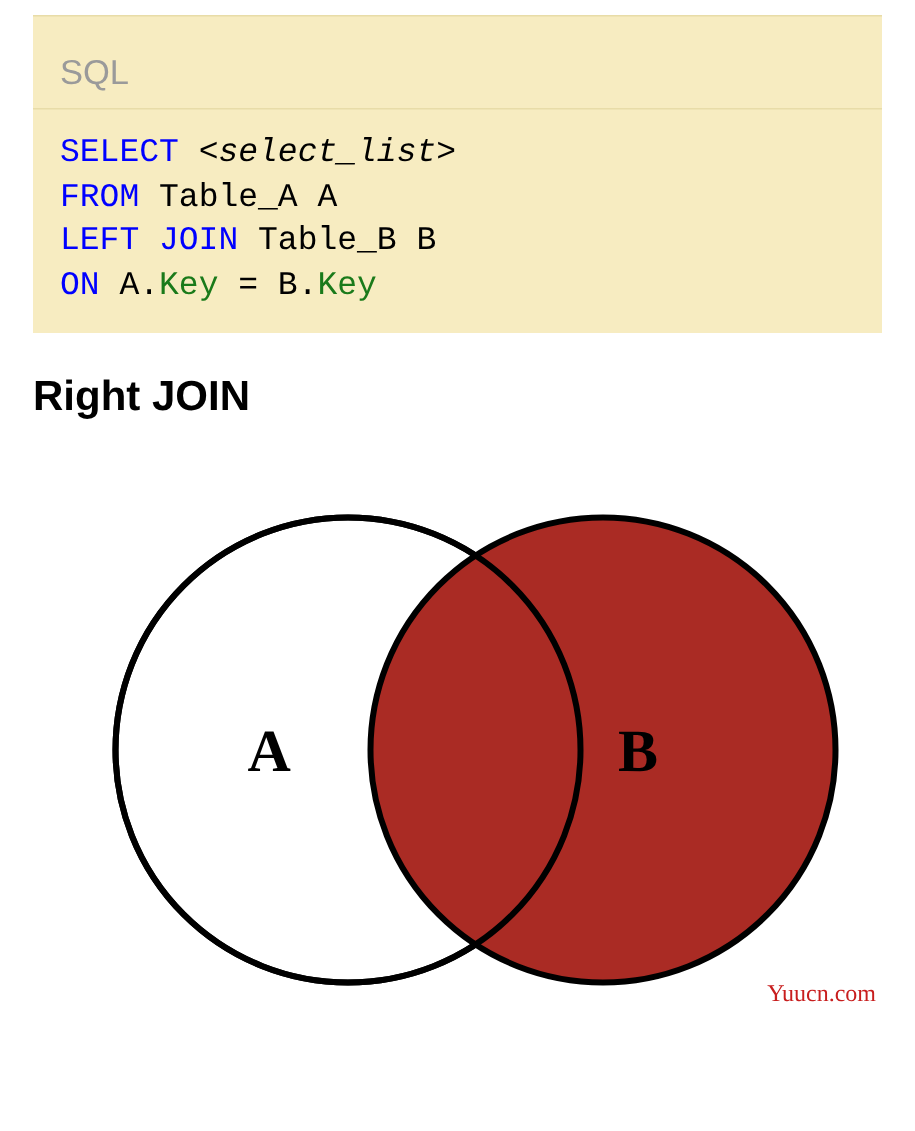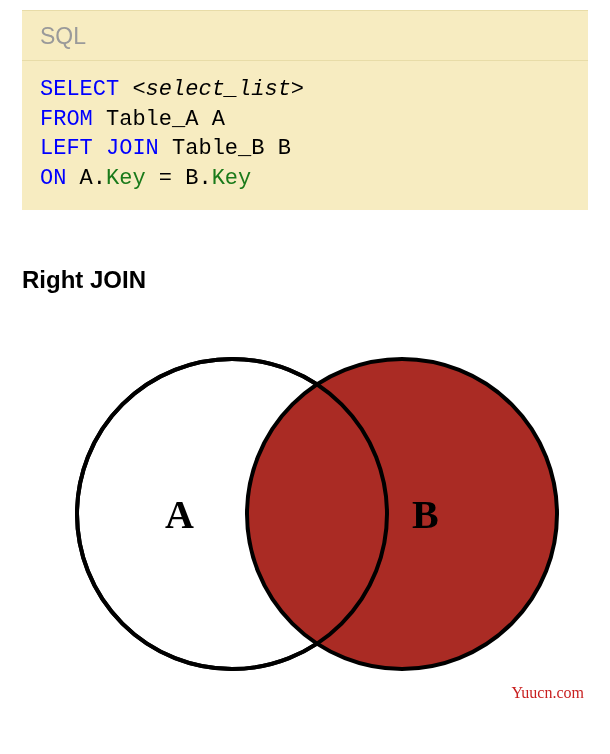--- a/index.html
+++ b/index.html
@@ -14,21 +14,21 @@
       font-family: Arial, Helvetica, sans-serif;
       padding: 0;
       position: relative;
     }
     .code-block {
       background: #f7ecc1;
       margin: 10px 22px 0 22px;
       border-top: 1px solid #e8dca8;
     }
     .code-header {
-      padding: 12px 18px 10px 18px;
+      padding: 24px 18px 10px 18px;
       border-bottom: 1px solid #e8dca8;
     }
     .code-header-label {
       font-size: 23px;
       color: #9a9a9a;
       font-family: Arial, Helvetica, sans-serif;
       font-weight: 400;
     }
     .code-body {
       padding: 14px 1px 16px 18px;
@@ -43,36 +43,36 @@
     .kw-green {
       color: #1a7a1a;
     }
     .code-default {
       color: #000000;
     }
     .italic {
       font-style: italic;
     }
     .section-heading {
-      font-size: 24px;
+      font-size: 28px;
       font-weight: bold;
       color: #000000;
-      margin: 56px 0 0 22px;
+      margin: 26px 0 0 22px;
       font-family: Arial, Helvetica, sans-serif;
     }
     .venn-container {
       position: relative;
       width: 566px;
       height: 380px;
       margin: 30px 0 0 22px;
     }
     .watermark {
       position: absolute;
       right: 4px;
-      bottom: 2px;
+      bottom: 18px;
       color: #c81e1e;
       font-size: 16px;
       font-family: "Times New Roman", Times, serif;
     }
   </style>
 </head>
 <body>
 
 <div class="code-block">
   <div class="code-header">

